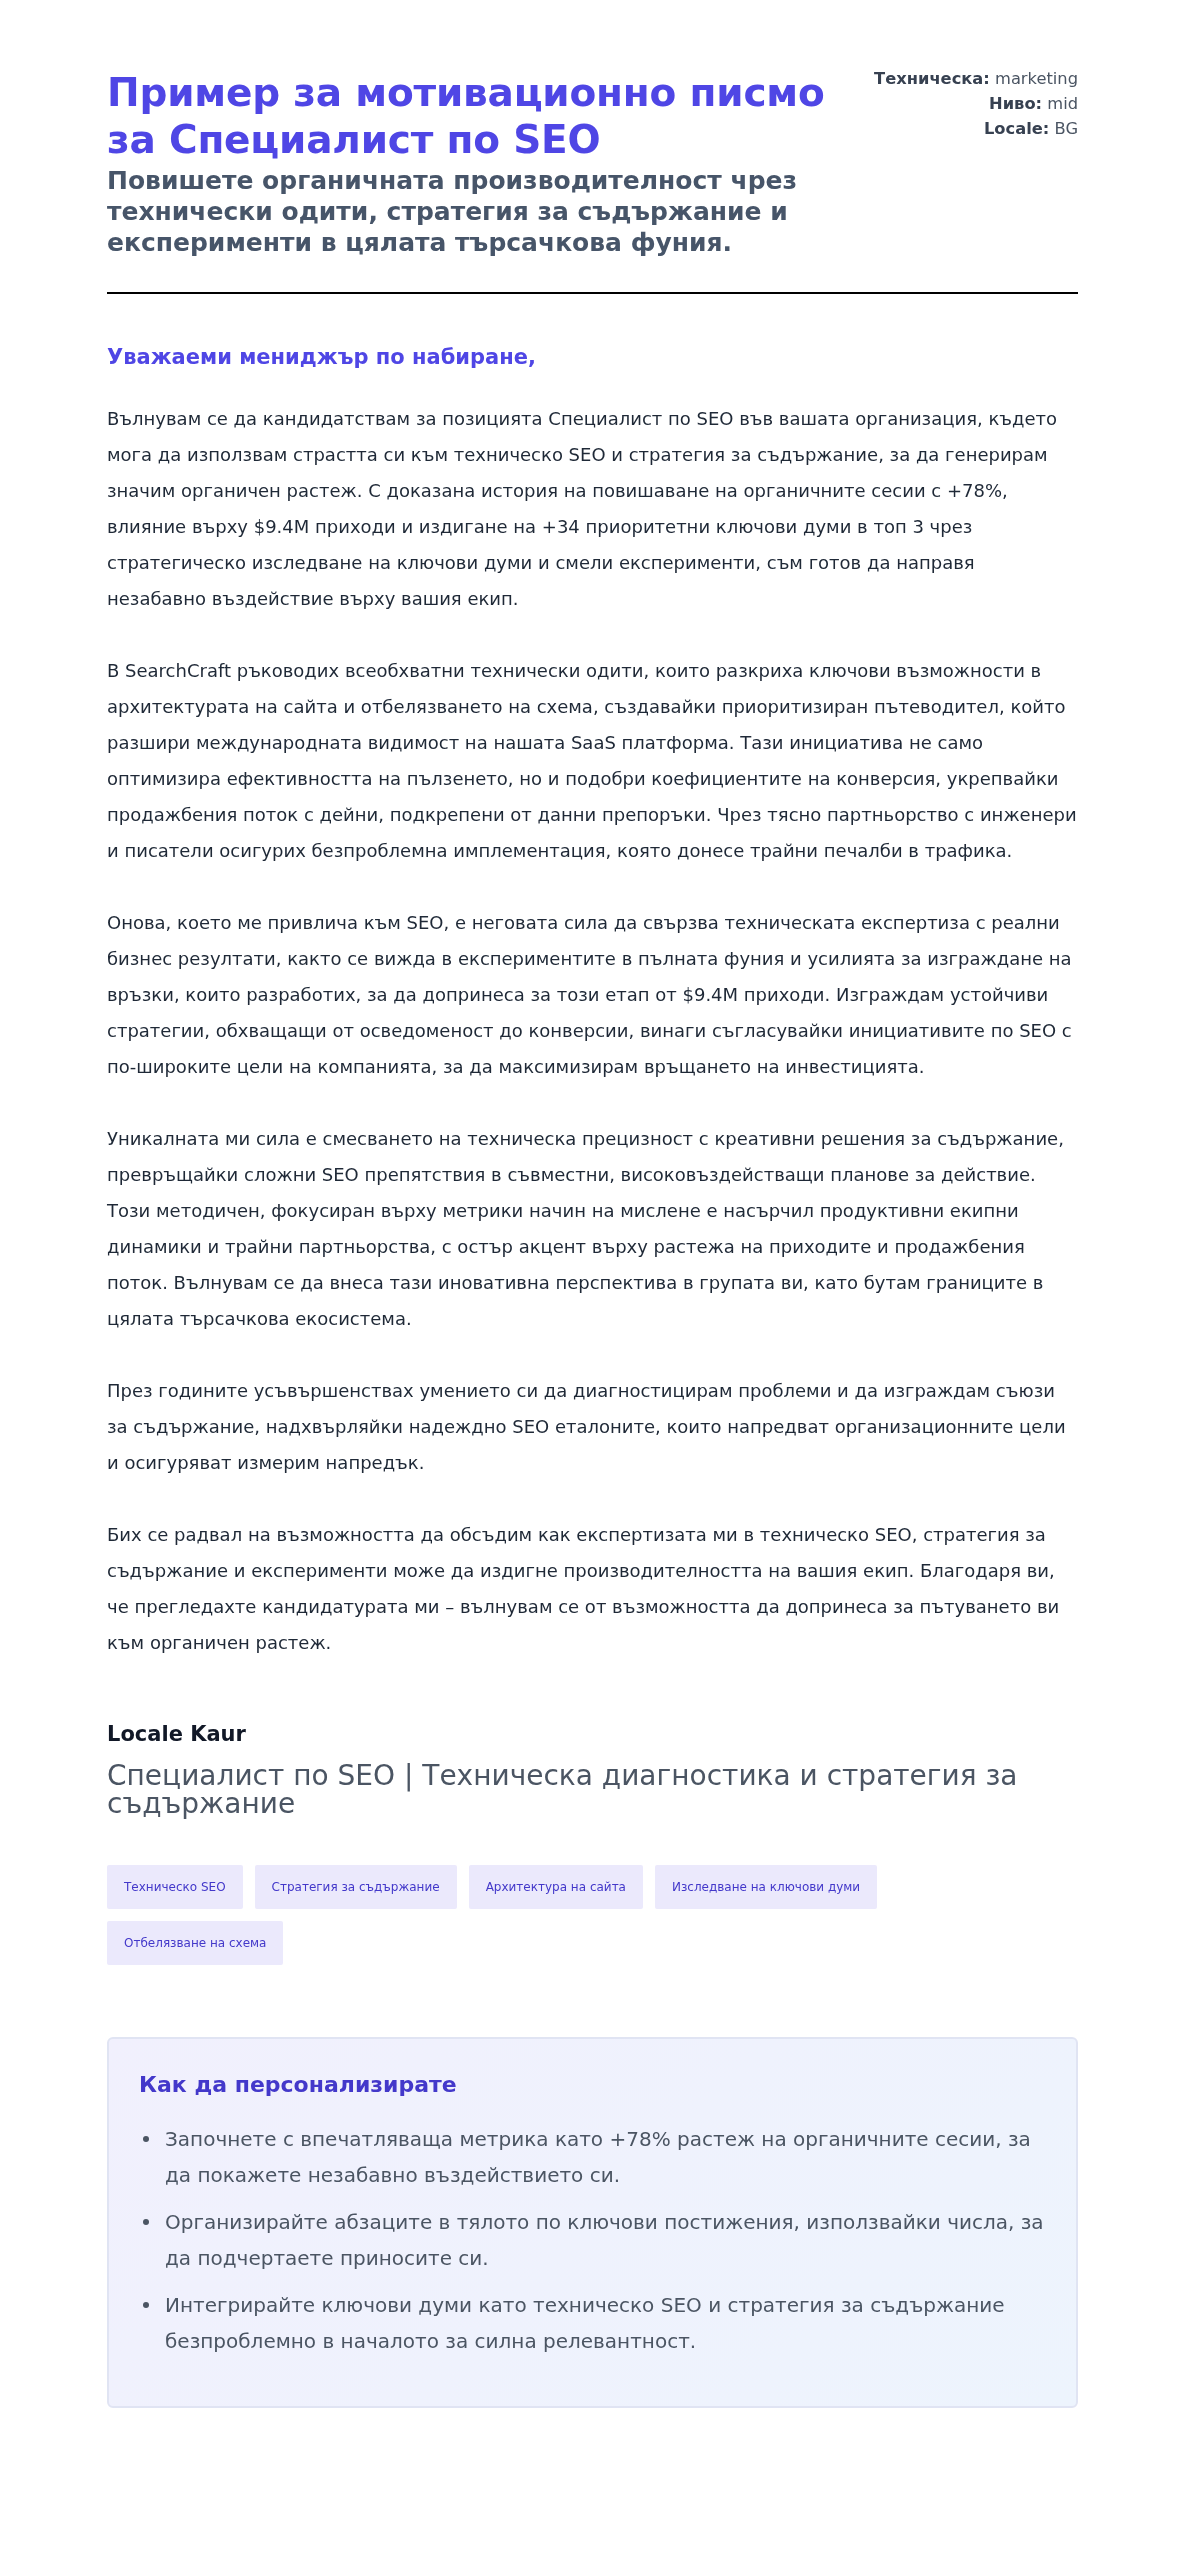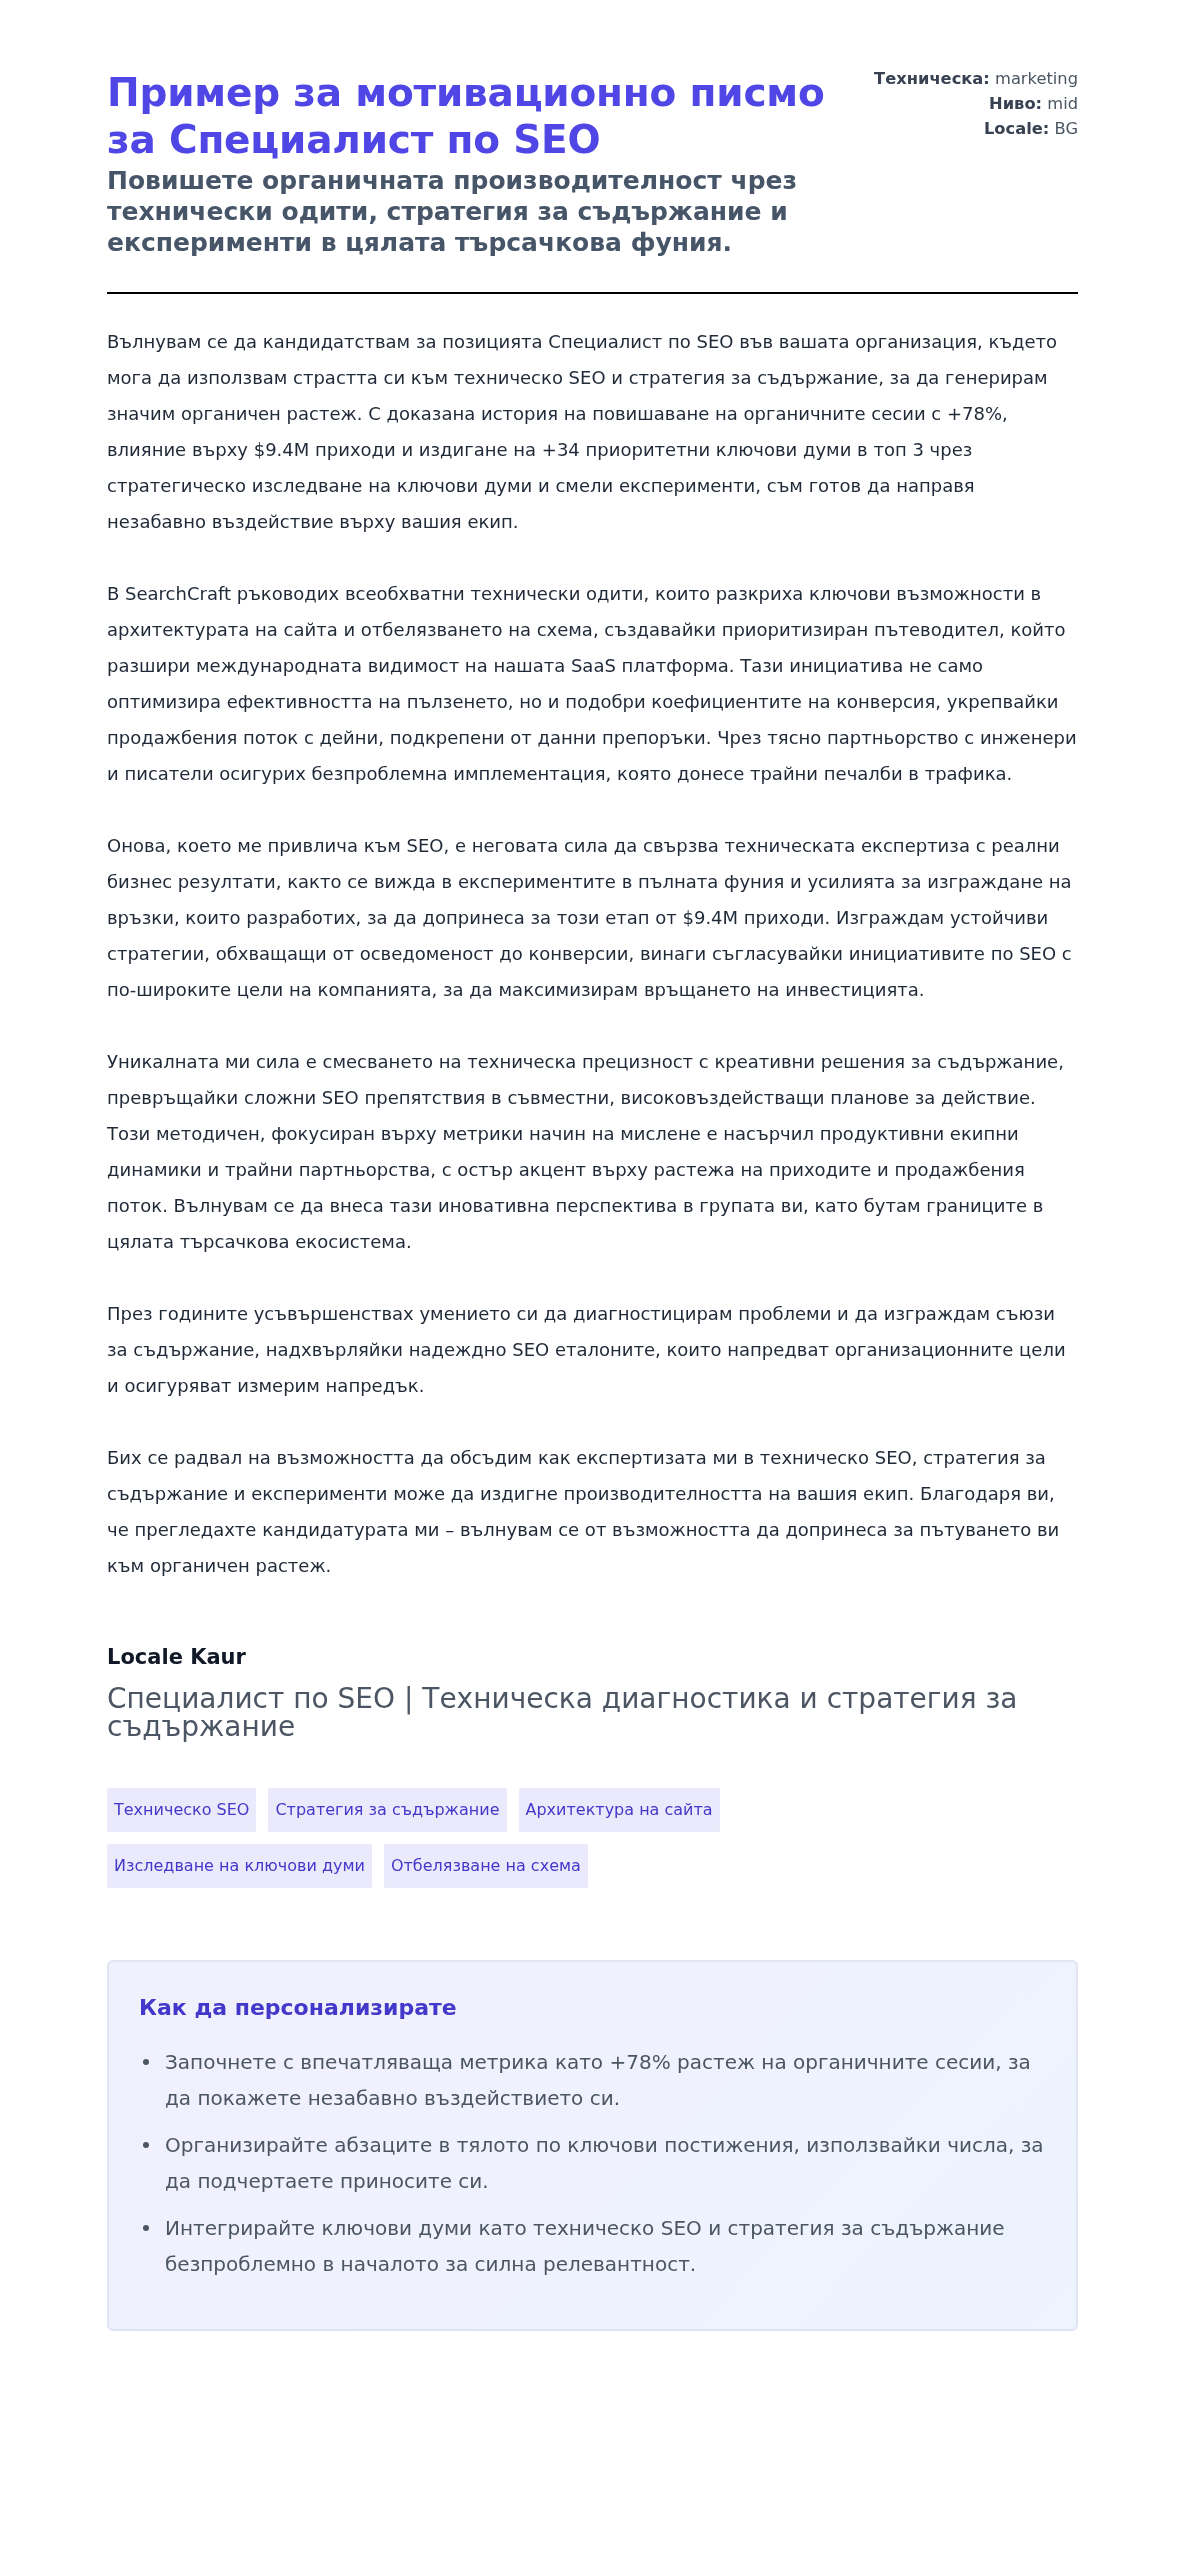--- a/index.html
+++ b/index.html
@@ -77,23 +77,23 @@
     .tags {
       margin-top: 47px;
       display: flex;
       flex-wrap: wrap;
       gap: 12px 12px;
       width: 790px;
     }
     .tag {
       background: #ebe9fc;
       color: #4338ca;
-      font-size: 16px;
+      font-size: 12px;
       line-height: 20px;
-      padding: 12px 7px;
+      padding: 12px 17px;
       border-radius: 2px;
       text-align: center;
     }
     .tips {
       margin-top: 72px;
       background: linear-gradient(135deg, #f1f0fd 0%, #edf4fd 100%);
       border: 2px solid #e0e4f3;
       border-radius: 6px;
       padding: 32px 30px 36px 30px;
     }
@@ -144,20 +144,21 @@
         <b>Ниво:</b>
         <span>mid</span>
       </div>
       <div class="meta-row">
         <b>Locale:</b>
         <span>BG</span>
       </div>
     </div>
   </header>
 
+  <div class="greeting">Уважаеми мениджър по набиране,</div>
 
   <section class="body-text">
     <p class="para">Вълнувам се да кандидатствам за позицията Специалист по SEO във вашата организация, където мога да използвам страстта си към техническо SEO и стратегия за съдържание, за да генерирам значим органичен растеж. С доказана история на повишаване на органичните сесии с +78%, влияние върху $9.4M приходи и издигане на +34 приоритетни ключови думи в топ 3 чрез стратегическо изследване на ключови думи и смели експерименти, съм готов да направя незабавно въздействие върху вашия екип.</p>
     <p class="para">В SearchCraft ръководих всеобхватни технически одити, които разкриха ключови възможности в архитектурата на сайта и отбелязването на схема, създавайки приоритизиран пътеводител, който разшири международната видимост на нашата SaaS платформа. Тази инициатива не само оптимизира ефективността на пълзенето, но и подобри коефициентите на конверсия, укрепвайки продажбения поток с дейни, подкрепени от данни препоръки. Чрез тясно партньорство с инженери и писатели осигурих безпроблемна имплементация, която донесе трайни печалби в трафика.</p>
     <p class="para">Онова, което ме привлича към SEO, е неговата сила да свързва техническата експертиза с реални бизнес резултати, както се вижда в експериментите в пълната фуния и усилията за изграждане на връзки, които разработих, за да допринеса за този етап от $9.4M приходи. Изграждам устойчиви стратегии, обхващащи от осведоменост до конверсии, винаги съгласувайки инициативите по SEO с по-широките цели на компанията, за да максимизирам връщането на инвестицията.</p>
     <p class="para">Уникалната ми сила е смесването на техническа прецизност с креативни решения за съдържание, превръщайки сложни SEO препятствия в съвместни, високовъздействащи планове за действие. Този методичен, фокусиран върху метрики начин на мислене е насърчил продуктивни екипни динамики и трайни партньорства, с остър акцент върху растежа на приходите и продажбения поток. Вълнувам се да внеса тази иновативна перспектива в групата ви, като бутам границите в цялата търсачкова екосистема.</p>
     <p class="para">През годините усъвършенствах умението си да диагностицирам проблеми и да изграждам съюзи за съдържание, надхвърляйки надеждно SEO еталоните, които напредват организационните цели и осигуряват измерим напредък.</p>
     <p class="para">Бих се радвал на възможността да обсъдим как експертизата ми в техническо SEO, стратегия за съдържание и експерименти може да издигне производителността на вашия екип. Благодаря ви, че прегледахте кандидатурата ми – вълнувам се от възможността да допринеса за пътуването ви към органичен растеж.</p>
   </section>
 

